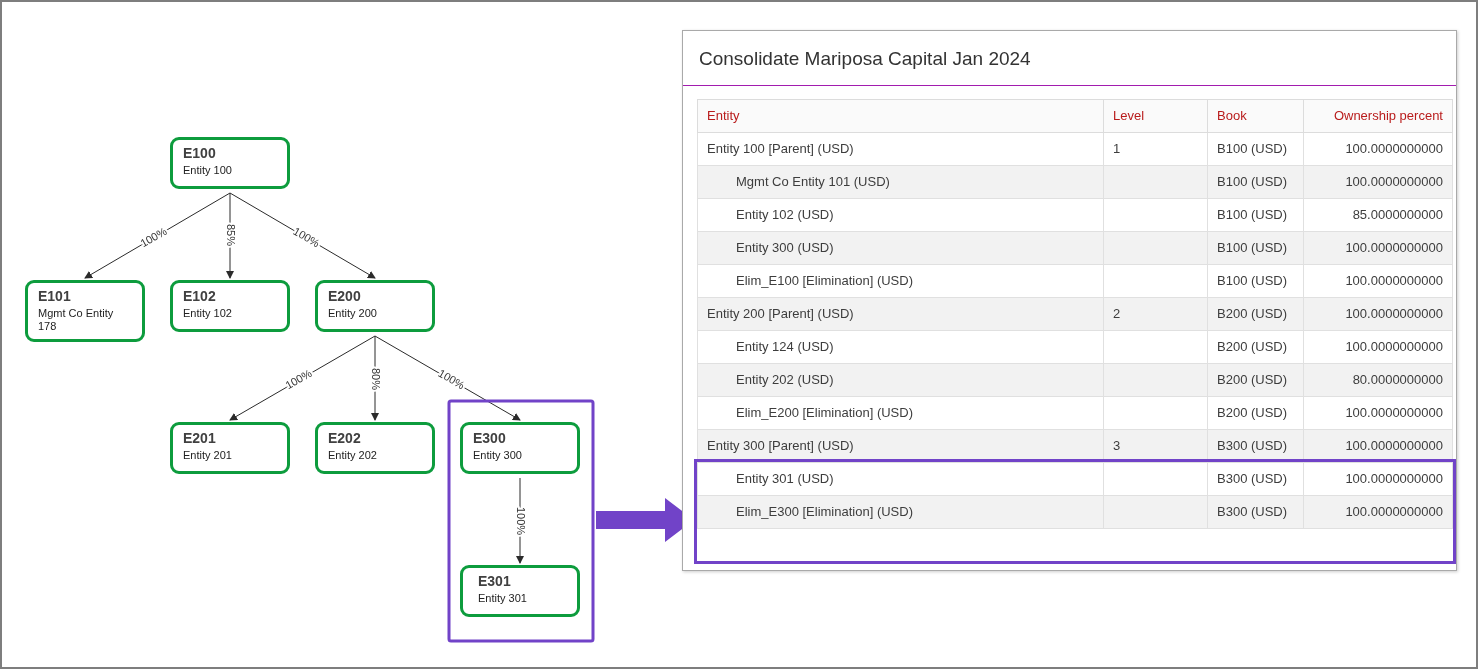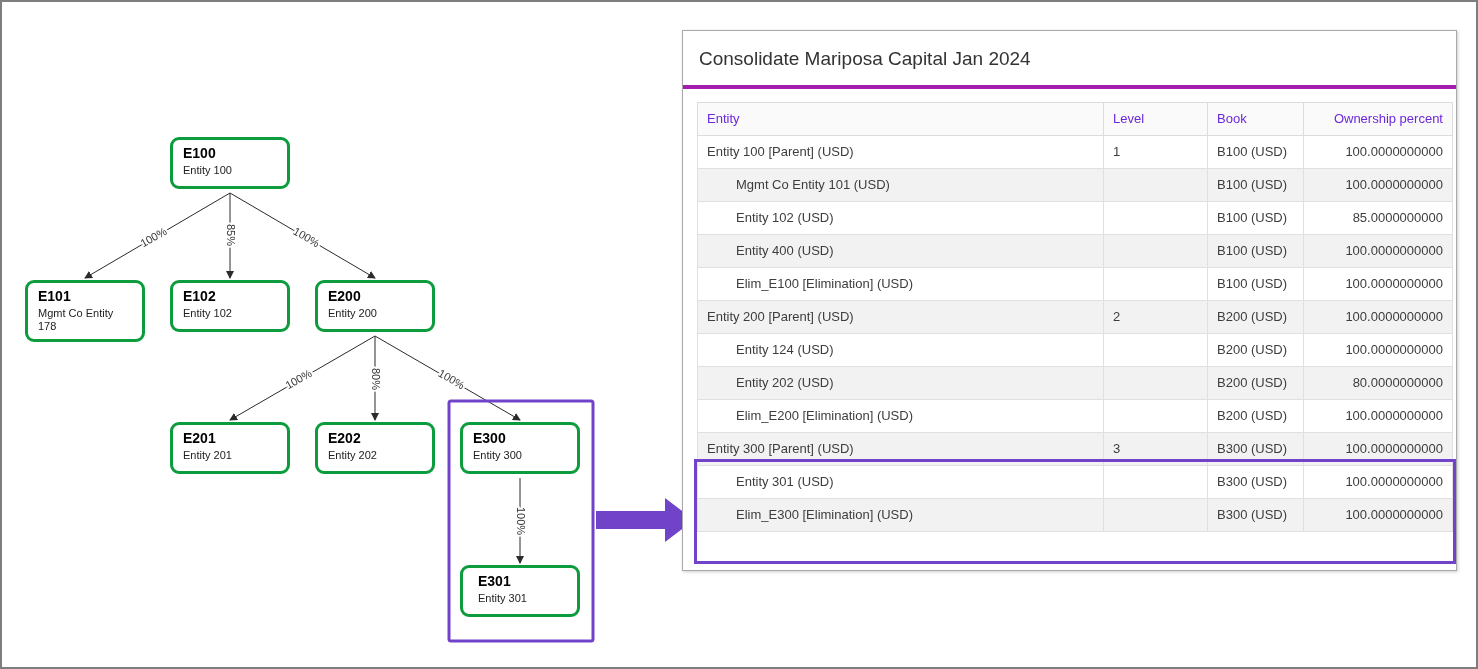--- a/index.html
+++ b/index.html
@@ -57,37 +57,37 @@
   .node {
     position: absolute;
     width: 120px;
     min-height: 52px;
     background: #fff;
     border: 3px solid var(--green);
     border-radius: 9px;
     padding: 5px 8px 6px 10px;
     cursor: default;
   }
-  .node-id { font-weight: bold; font-size: 14px; color: #000000; line-height: 17px; }
+  .node-id { font-weight: bold; font-size: 14px; color: #404040; line-height: 17px; }
   .node-label { font-size: 11px; color: #222; line-height: 13px; margin-top: 2px; }
 
   
   .panel {
     position: absolute;
     left: 680px; top: 28px;
     width: 775px; height: 541px;
     background: #fff;
     border: 1px solid #a9a9a9;
     box-shadow: 1px 1px 3px rgba(0,0,0,0.2);
   }
   .panel-title {
     font-size: 19px;
     color: #333;
     padding: 17px 16px 15px 16px;
-    border-bottom: 4px solid #a21caf;
+    border-bottom: 1px solid #a21caf;
     line-height: 22px;
   }
   table.report {
     border-collapse: collapse;
     margin: 13px 3px 0 14px;
     width: calc(100% - 17px);
     font-size: 13px;
     color: #3d3d3d;
     table-layout: fixed;
   }
@@ -95,21 +95,21 @@
     border: 1px solid #e0e0e0;
     padding: 8px 9px;
     line-height: 16px;
     text-align: left;
     font-weight: normal;
     white-space: nowrap;
     overflow: hidden;
   }
   table.report th {
     background: #fafafa;
-    color: #6d28d9;
+    color: #b91c1c;
     border-color: #dcdcdc;
   }
   table.report .num { text-align: right; }
   table.report td.child { padding-left: 38px; }
   tbody tr:nth-child(even) { background: #f2f2f2; }
   .row-highlight {
     position: absolute;
     left: 11px; top: 428px;
     width: 762px; height: 105px;
     border: 3px solid var(--purple);
@@ -218,21 +218,21 @@
           <td>B100 (USD)</td>
           <td class="num">100.0000000000</td>
         </tr>
         <tr>
           <td class="child">Entity 102 (USD)</td>
           <td></td>
           <td>B100 (USD)</td>
           <td class="num">85.0000000000</td>
         </tr>
         <tr>
-          <td class="child">Entity 400 (USD)</td>
+          <td class="child">Entity 300 (USD)</td>
           <td></td>
           <td>B100 (USD)</td>
           <td class="num">100.0000000000</td>
         </tr>
         <tr>
           <td class="child">Elim_E100 [Elimination] (USD)</td>
           <td></td>
           <td>B100 (USD)</td>
           <td class="num">100.0000000000</td>
         </tr>

